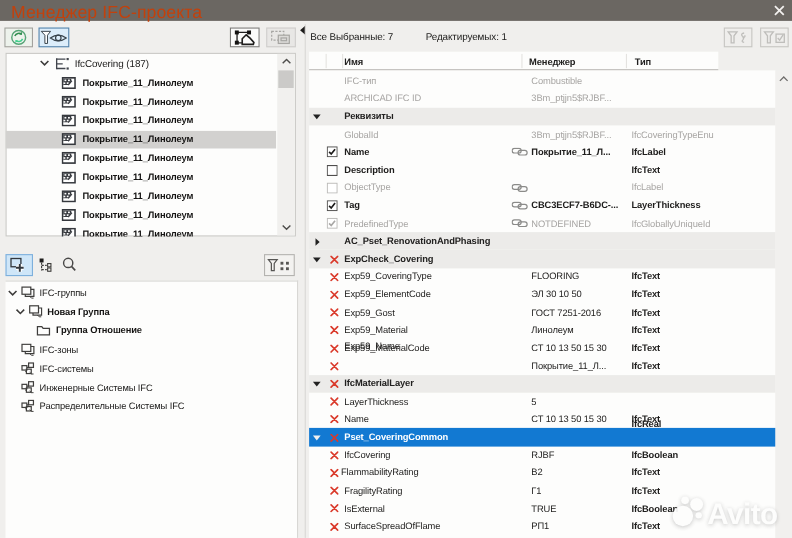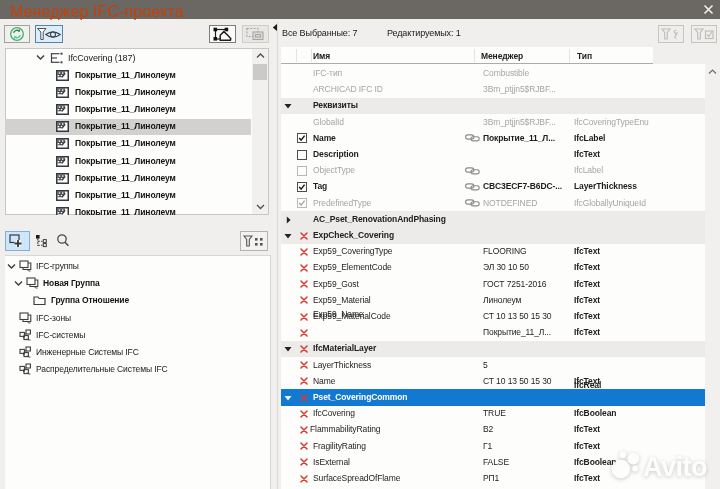--- a/index.html
+++ b/index.html
@@ -462,39 +462,39 @@
     <path d="M0.5 1 L7.5 1 L4 5.4 Z" fill="#f0f0f0"></path>
   </svg>
 <svg style="position:absolute;left:300px;top:393.5px" width="8" height="8" viewBox="0 0 8 8">
     <path d="M1 1 L7 7 M7 1 L1 7" stroke="#da3a2b" stroke-width="1.5" stroke-linecap="round"></path>
   </svg>
 <div class="t b" style="left:313px;top:392.0px;color:#fff">Pset_CoveringCommon</div>
 <svg style="position:absolute;left:300px;top:409.7px" width="8" height="8" viewBox="0 0 8 8">
     <path d="M1 1 L7 7 M7 1 L1 7" stroke="#da3a2b" stroke-width="1.5" stroke-linecap="round"></path>
   </svg>
 <div class="t" style="left:313px;top:408.2px;color:#1e1d1c">IfcCovering</div>
-<div class="t" style="left:483px;top:408.2px;color:#1e1d1c">TRUE</div>
+<div class="t" style="left:483px;top:408.2px;color:#1e1d1c">RJBF</div>
 <div class="t b" style="left:574px;top:408.2px;color:#1e1d1c">IfcBoolean</div>
 <svg style="position:absolute;left:300px;top:425.9px" width="8" height="8" viewBox="0 0 8 8">
     <path d="M1 1 L7 7 M7 1 L1 7" stroke="#da3a2b" stroke-width="1.5" stroke-linecap="round"></path>
   </svg>
 <div class="t" style="left:310px;top:424.4px;color:#1e1d1c">FlammabilityRating</div>
 <div class="t" style="left:483px;top:424.4px;color:#1e1d1c">B2</div>
 <div class="t b" style="left:574px;top:424.4px;color:#1e1d1c">IfcText</div>
 <svg style="position:absolute;left:300px;top:442.1px" width="8" height="8" viewBox="0 0 8 8">
     <path d="M1 1 L7 7 M7 1 L1 7" stroke="#da3a2b" stroke-width="1.5" stroke-linecap="round"></path>
   </svg>
 <div class="t" style="left:313px;top:440.6px;color:#1e1d1c">FragilityRating</div>
 <div class="t" style="left:483px;top:440.6px;color:#1e1d1c">Г1</div>
 <div class="t b" style="left:574px;top:440.6px;color:#1e1d1c">IfcText</div>
 <svg style="position:absolute;left:300px;top:458.3px" width="8" height="8" viewBox="0 0 8 8">
     <path d="M1 1 L7 7 M7 1 L1 7" stroke="#da3a2b" stroke-width="1.5" stroke-linecap="round"></path>
   </svg>
 <div class="t" style="left:313px;top:456.8px;color:#1e1d1c">IsExternal</div>
-<div class="t" style="left:483px;top:456.8px;color:#1e1d1c">FALSE</div>
+<div class="t" style="left:483px;top:456.8px;color:#1e1d1c">TRUE</div>
 <div class="t b" style="left:574px;top:456.8px;color:#1e1d1c">IfcBoolean</div>
 <svg style="position:absolute;left:300px;top:474.5px" width="8" height="8" viewBox="0 0 8 8">
     <path d="M1 1 L7 7 M7 1 L1 7" stroke="#da3a2b" stroke-width="1.5" stroke-linecap="round"></path>
   </svg>
 <div class="t" style="left:313px;top:473.0px;color:#1e1d1c">SurfaceSpreadOfFlame</div>
 <div class="t" style="left:483px;top:473.0px;color:#1e1d1c">РП1</div>
 <div class="t b" style="left:574px;top:473.0px;color:#1e1d1c">IfcText</div>
 
 <div style="position:absolute;left:705px;top:64px;width:15px;height:425px;background:#f1f0ee"></div>
 <svg style="position:absolute;left:708px;top:69px" width="9" height="6" viewBox="0 0 9 6">

